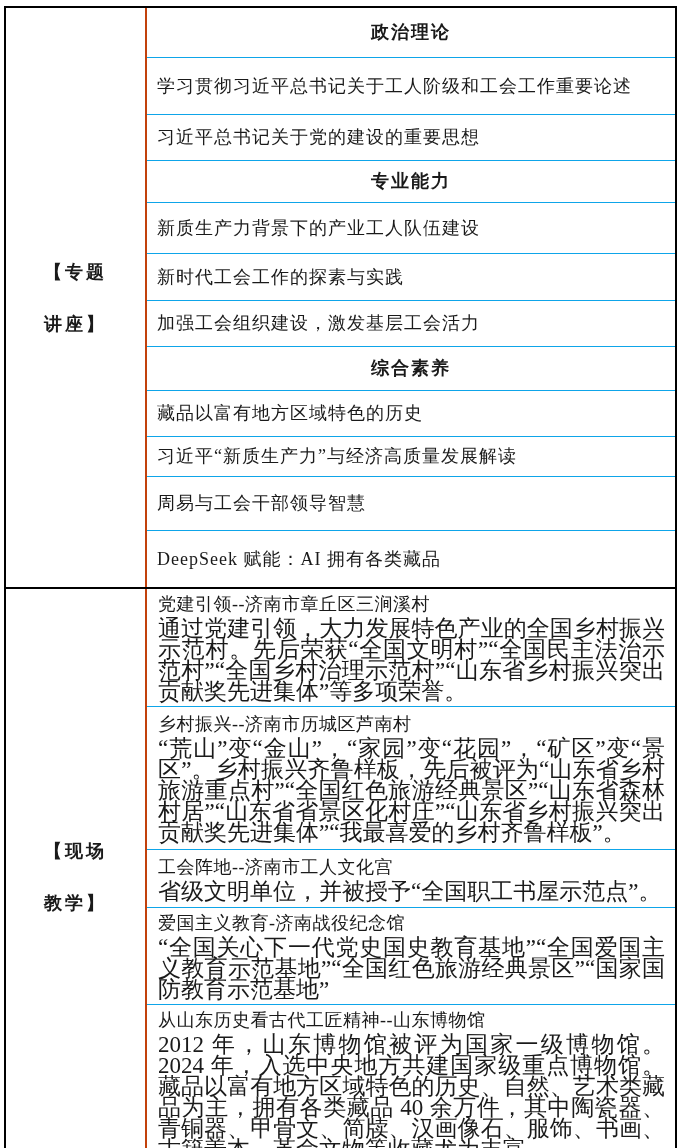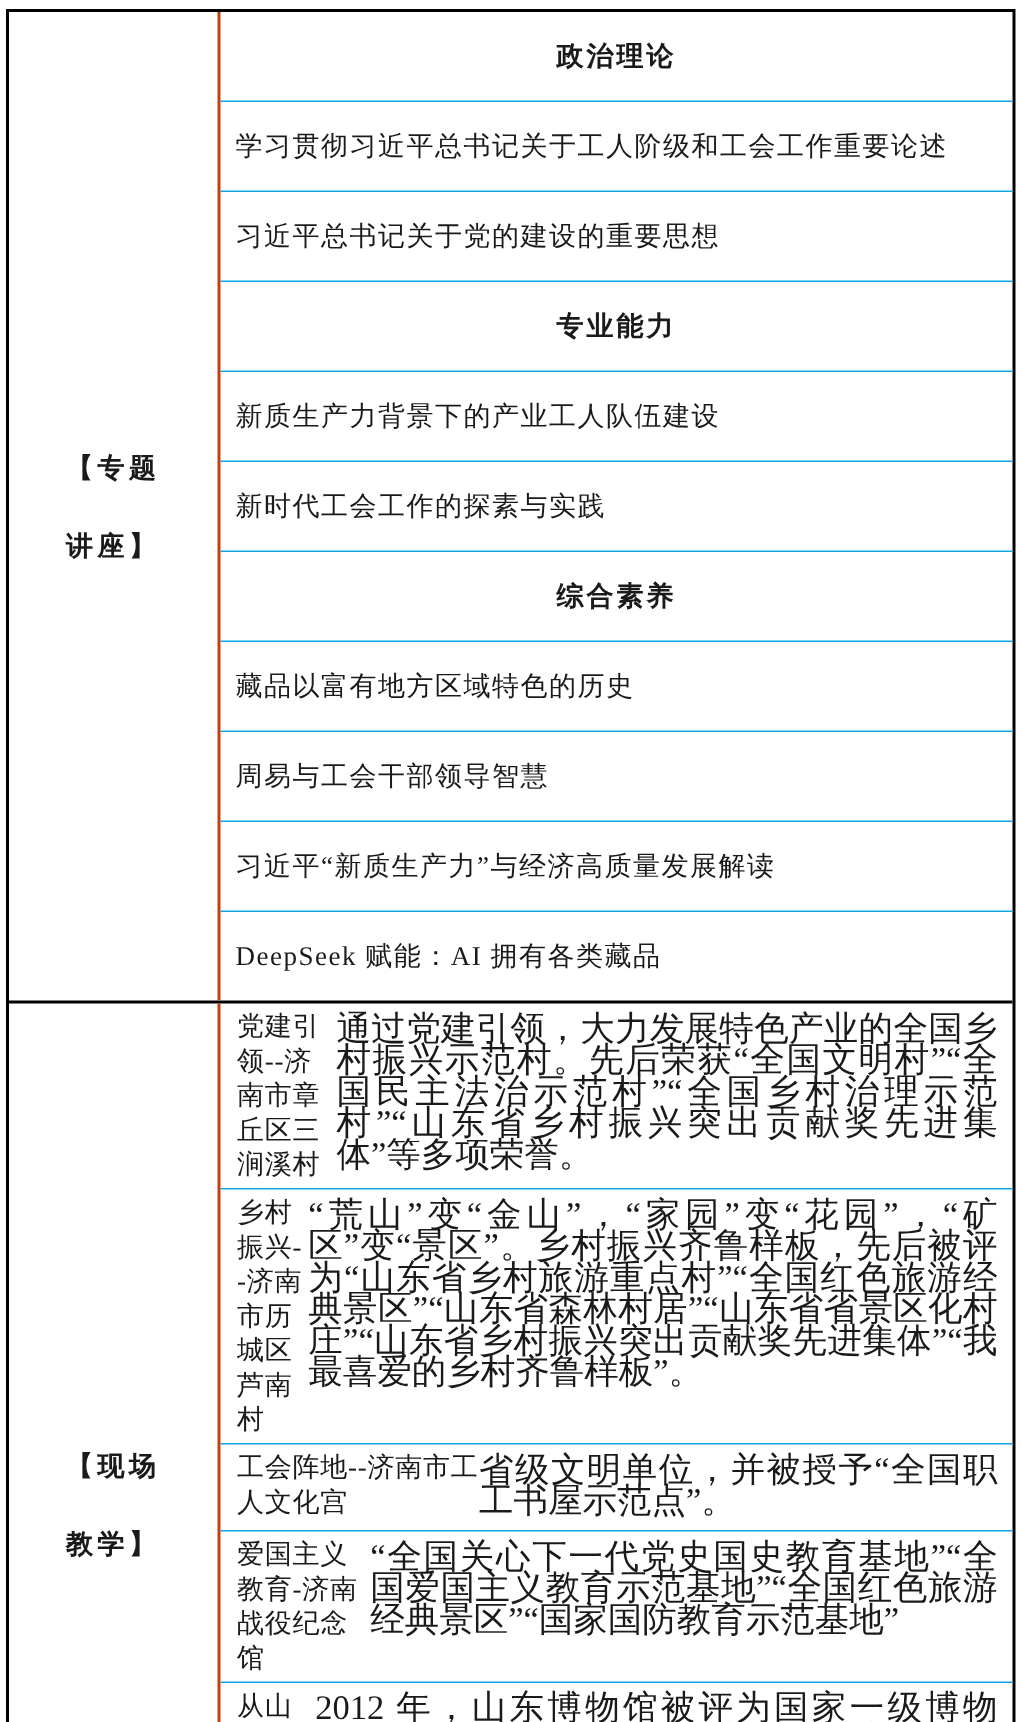--- a/index.html
+++ b/index.html
@@ -55,39 +55,39 @@
   .right-col {
     flex: 1 1 auto;
     display: flex;
     flex-direction: column;
     min-width: 0;
   }
   .row {
     display: flex;
     align-items: center;
     box-sizing: border-box;
-    padding: 18px 10px;
+    padding: 8px 10px;
     font-size: 18px;
     letter-spacing: 1px;
     line-height: 23px;
   }
   .row + .row, .block + .block {
     border-top: 1px solid #0ea5e9;
   }
   .row.header {
     justify-content: center;
     font-weight: bold;
     letter-spacing: 2px;
   }
   .block {
     box-sizing: border-box;
     padding: 4px 10px 4px 11px;
     display: flex;
-    flex-direction: row;
-    justify-content: space-between;
+    flex-direction: column;
+    justify-content: center;
   }
   .block-title {
     font-size: 18px;
     letter-spacing: 0.5px;
     line-height: 23px;
   }
   .block-desc {
     font-size: 23px;
     line-height: 21px;
     text-align: justify;
@@ -105,24 +105,25 @@
         <div class="left-label-line">【专题</div>
         <div class="left-label-line">讲座】</div>
       </div>
       <div class="right-col">
         <div class="row header" style="min-height:49px">政治理论</div>
         <div class="row" style="min-height:57px">学习贯彻习近平总书记关于工人阶级和工会工作重要论述</div>
         <div class="row" style="min-height:46px">习近平总书记关于党的建设的重要思想</div>
         <div class="row header" style="min-height:42px">专业能力</div>
         <div class="row" style="min-height:51px">新质生产力背景下的产业工人队伍建设</div>
         <div class="row" style="min-height:47px">新时代工会工作的探素与实践</div>
+        <div class="row" style="min-height:46px">加强工会组织建设，激发基层工会活力</div>
         <div class="row header" style="min-height:44px">综合素养</div>
         <div class="row" style="min-height:46px">藏品以富有地方区域特色的历史</div>
+        <div class="row" style="min-height:37px">习近平“新质生产力”与经济高质量发展解读</div>
         <div class="row" style="min-height:54px">周易与工会干部领导智慧</div>
-        <div class="row" style="min-height:37px">习近平“新质生产力”与经济高质量发展解读</div>
         <div class="row" style="min-height:57px">DeepSeek 赋能：AI 拥有各类藏品</div>
       </div>
     </div>
 
     <div class="section">
       <div class="left-cell">
         <div class="left-label-line">【现场</div>
         <div class="left-label-line">教学】</div>
       </div>
       <div class="right-col">

